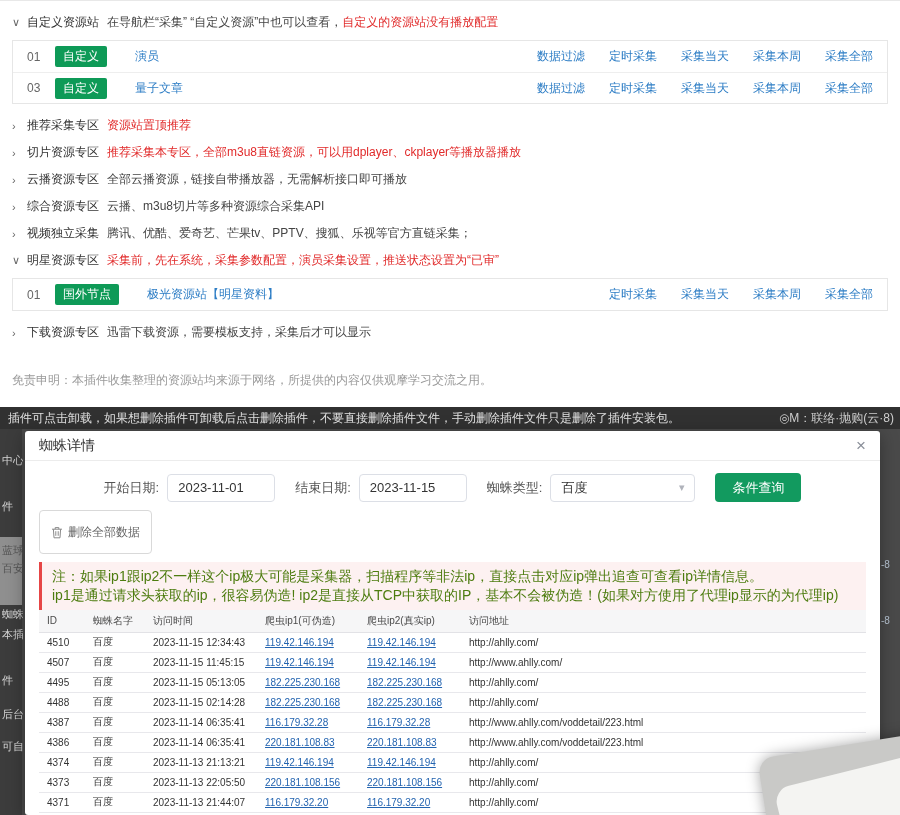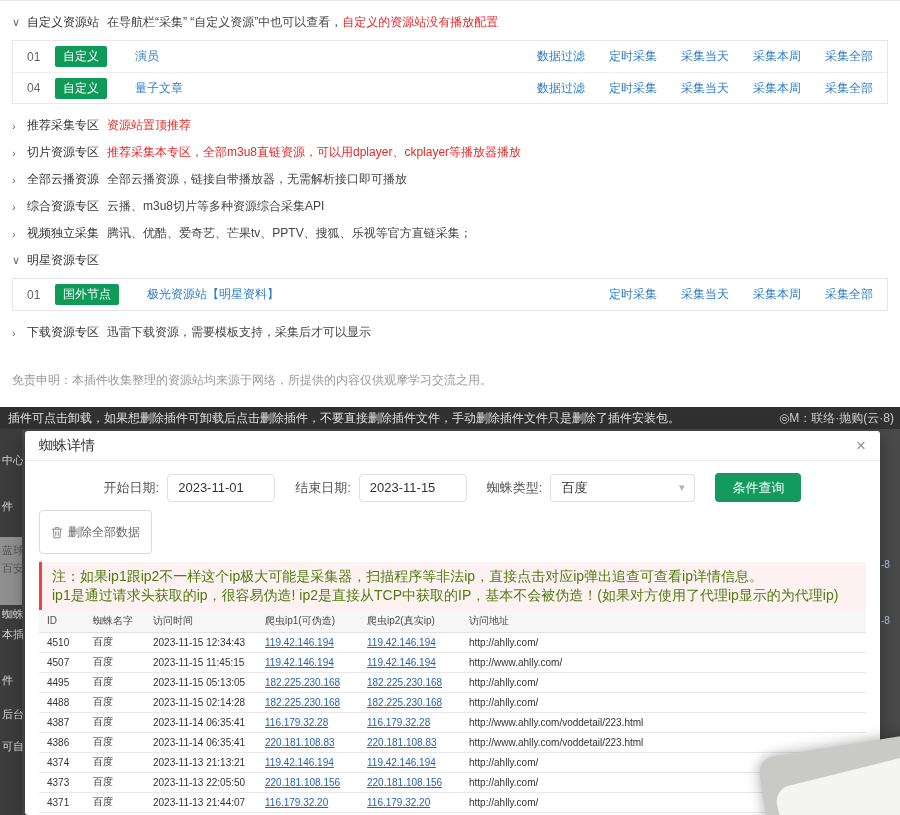--- a/index.html
+++ b/index.html
@@ -84,21 +84,21 @@
         <span class="badge">自定义</span>
         <a class="rname">演员</a>
         <span class="spacer"></span>
         <a class="act">数据过滤</a>
         <a class="act">定时采集</a>
         <a class="act">采集当天</a>
         <a class="act">采集本周</a>
         <a class="act">采集全部</a>
       </div>
       <div class="res-row">
-        <span class="idx">04</span>
+        <span class="idx">03</span>
         <span class="badge">自定义</span>
         <a class="rname">量子文章</a>
         <span class="spacer"></span>
         <a class="act">数据过滤</a>
         <a class="act">定时采集</a>
         <a class="act">采集当天</a>
         <a class="act">采集本周</a>
         <a class="act">采集全部</a>
       </div>
     </div>
@@ -112,21 +112,21 @@
 
     <div class="sec-row">
       <span class="chev">›</span>
       <span class="sec-title">切片资源专区</span>
       <span class="sec-desc"></span>
       <span class="sec-desc red">推荐采集本专区，全部m3u8直链资源，可以用dplayer、ckplayer等播放器播放</span>
     </div>
 
     <div class="sec-row">
       <span class="chev">›</span>
-      <span class="sec-title">全部云播资源</span>
+      <span class="sec-title">云播资源专区</span>
       <span class="sec-desc">全部云播资源，链接自带播放器，无需解析接口即可播放</span>
       <span class="sec-desc red"></span>
     </div>
 
     <div class="sec-row">
       <span class="chev">›</span>
       <span class="sec-title">综合资源专区</span>
       <span class="sec-desc">云播、m3u8切片等多种资源综合采集API</span>
       <span class="sec-desc red"></span>
     </div>
@@ -135,20 +135,21 @@
       <span class="chev">›</span>
       <span class="sec-title">视频独立采集</span>
       <span class="sec-desc">腾讯、优酷、爱奇艺、芒果tv、PPTV、搜狐、乐视等官方直链采集；</span>
       <span class="sec-desc red"></span>
     </div>
 
     <div class="sec-row">
       <span class="chev">∨</span>
       <span class="sec-title">明星资源专区</span>
       <span class="sec-desc"></span>
+      <span class="sec-desc red">采集前，先在系统，采集参数配置，演员采集设置，推送状态设置为“已审”</span>
     </div>
 
     <div class="rows-box">
       <div class="res-row">
         <span class="idx">01</span>
         <span class="badge">国外节点</span>
         <a class="rname">极光资源站【明星资料】</a>
         <span class="spacer"></span>
         <a class="act">定时采集</a>
         <a class="act">采集当天</a>

